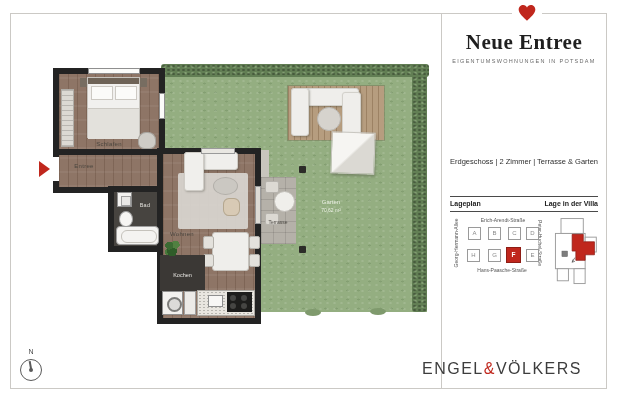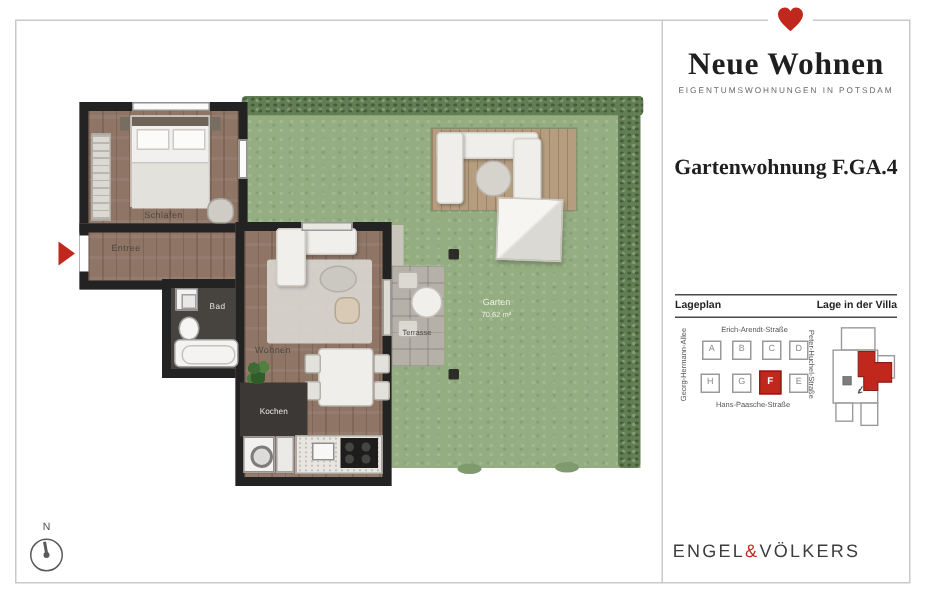--- a/index.html
+++ b/index.html
@@ -147,22 +147,22 @@
   .street-bottom{left:458px;top:267px;width:88px;}
   .street-left{left:426px;top:240px;width:60px;transform:rotate(-90deg);}
   .street-right{left:510px;top:240px;width:60px;transform:rotate(90deg);}
   .bldg{width:13px;height:13px;background:#fff;border:1px solid #9a9a9a;box-sizing:border-box;z-index:3;
     font-size:6px;line-height:11px;text-align:center;color:#8a8a8a;}
   .ba{left:468px;top:227px;}.bb{left:488px;top:227px;}.bc{left:508px;top:227px;}.bd{left:526px;top:227px;}
   .bh{left:467px;top:249px;}.bg2{left:488px;top:249px;}.be{left:526px;top:249px;}
   .bf{left:506px;top:247px;width:15px;height:16px;background:#c0271d;border:1px solid #8e1d15;color:#fff;
       font-weight:700;line-height:14px;font-size:6.5px;}
   .villa{left:548px;top:214px;z-index:3;}
-  .logo{left:444px;top:360px;width:134px;text-align:center;z-index:3;
-    font-size:12px;letter-spacing:1.5px;color:#3d3d3d;font-weight:400;}
+  .logo{left:422px;top:360px;width:134px;text-align:center;z-index:3;
+    font-size:16px;letter-spacing:1.5px;color:#3d3d3d;font-weight:400;}
   .logo .amp{color:#c0271d;}
 </style>
 </head>
 <body>
 
 <div class="page">
 
   <div class="abs frame"></div>
   <div class="abs vdiv"></div>
 
@@ -264,24 +264,24 @@
     <div class="abs hub"></div>
   </div>
 
   <div class="abs heart-mask"></div>
   <div class="abs heart">
     <svg width="20" height="19" viewBox="0 0 24 22">
       <path d="M12 21 C8 17 2 12.5 2 7.5 C2 4.4 4.5 2 7.5 2 C9.6 2 11.2 3.2 12 4.9 C12.8 3.2 14.4 2 16.5 2 C19.5 2 22 4.4 22 7.5 C22 12.5 16 17 12 21 Z" fill="#c0271d"></path>
     </svg>
   </div>
 
-  <div class="abs brand-title">Neue Wohnen</div>
+  <div class="abs brand-title">Neue Entree</div>
   <div class="abs brand-sub">EIGENTUMSWOHNUNGEN IN POTSDAM</div>
 
-  <div class="abs unit-title">Gartenwohnung F.GA.4</div>
+  <div class="abs unit-details">Erdgeschoss | 2 Zimmer | Terrasse &amp; Garten</div>
 
   <div class="abs rule rule1"></div>
   <div class="abs map-head">
     <span>Lageplan</span>
     <span>Lage in der Villa</span>
   </div>
   <div class="abs rule rule2"></div>
 
   <div class="abs street street-top">Erich-Arendt-Straße</div>
   <div class="abs street street-bottom">Hans-Paasche-Straße</div>

